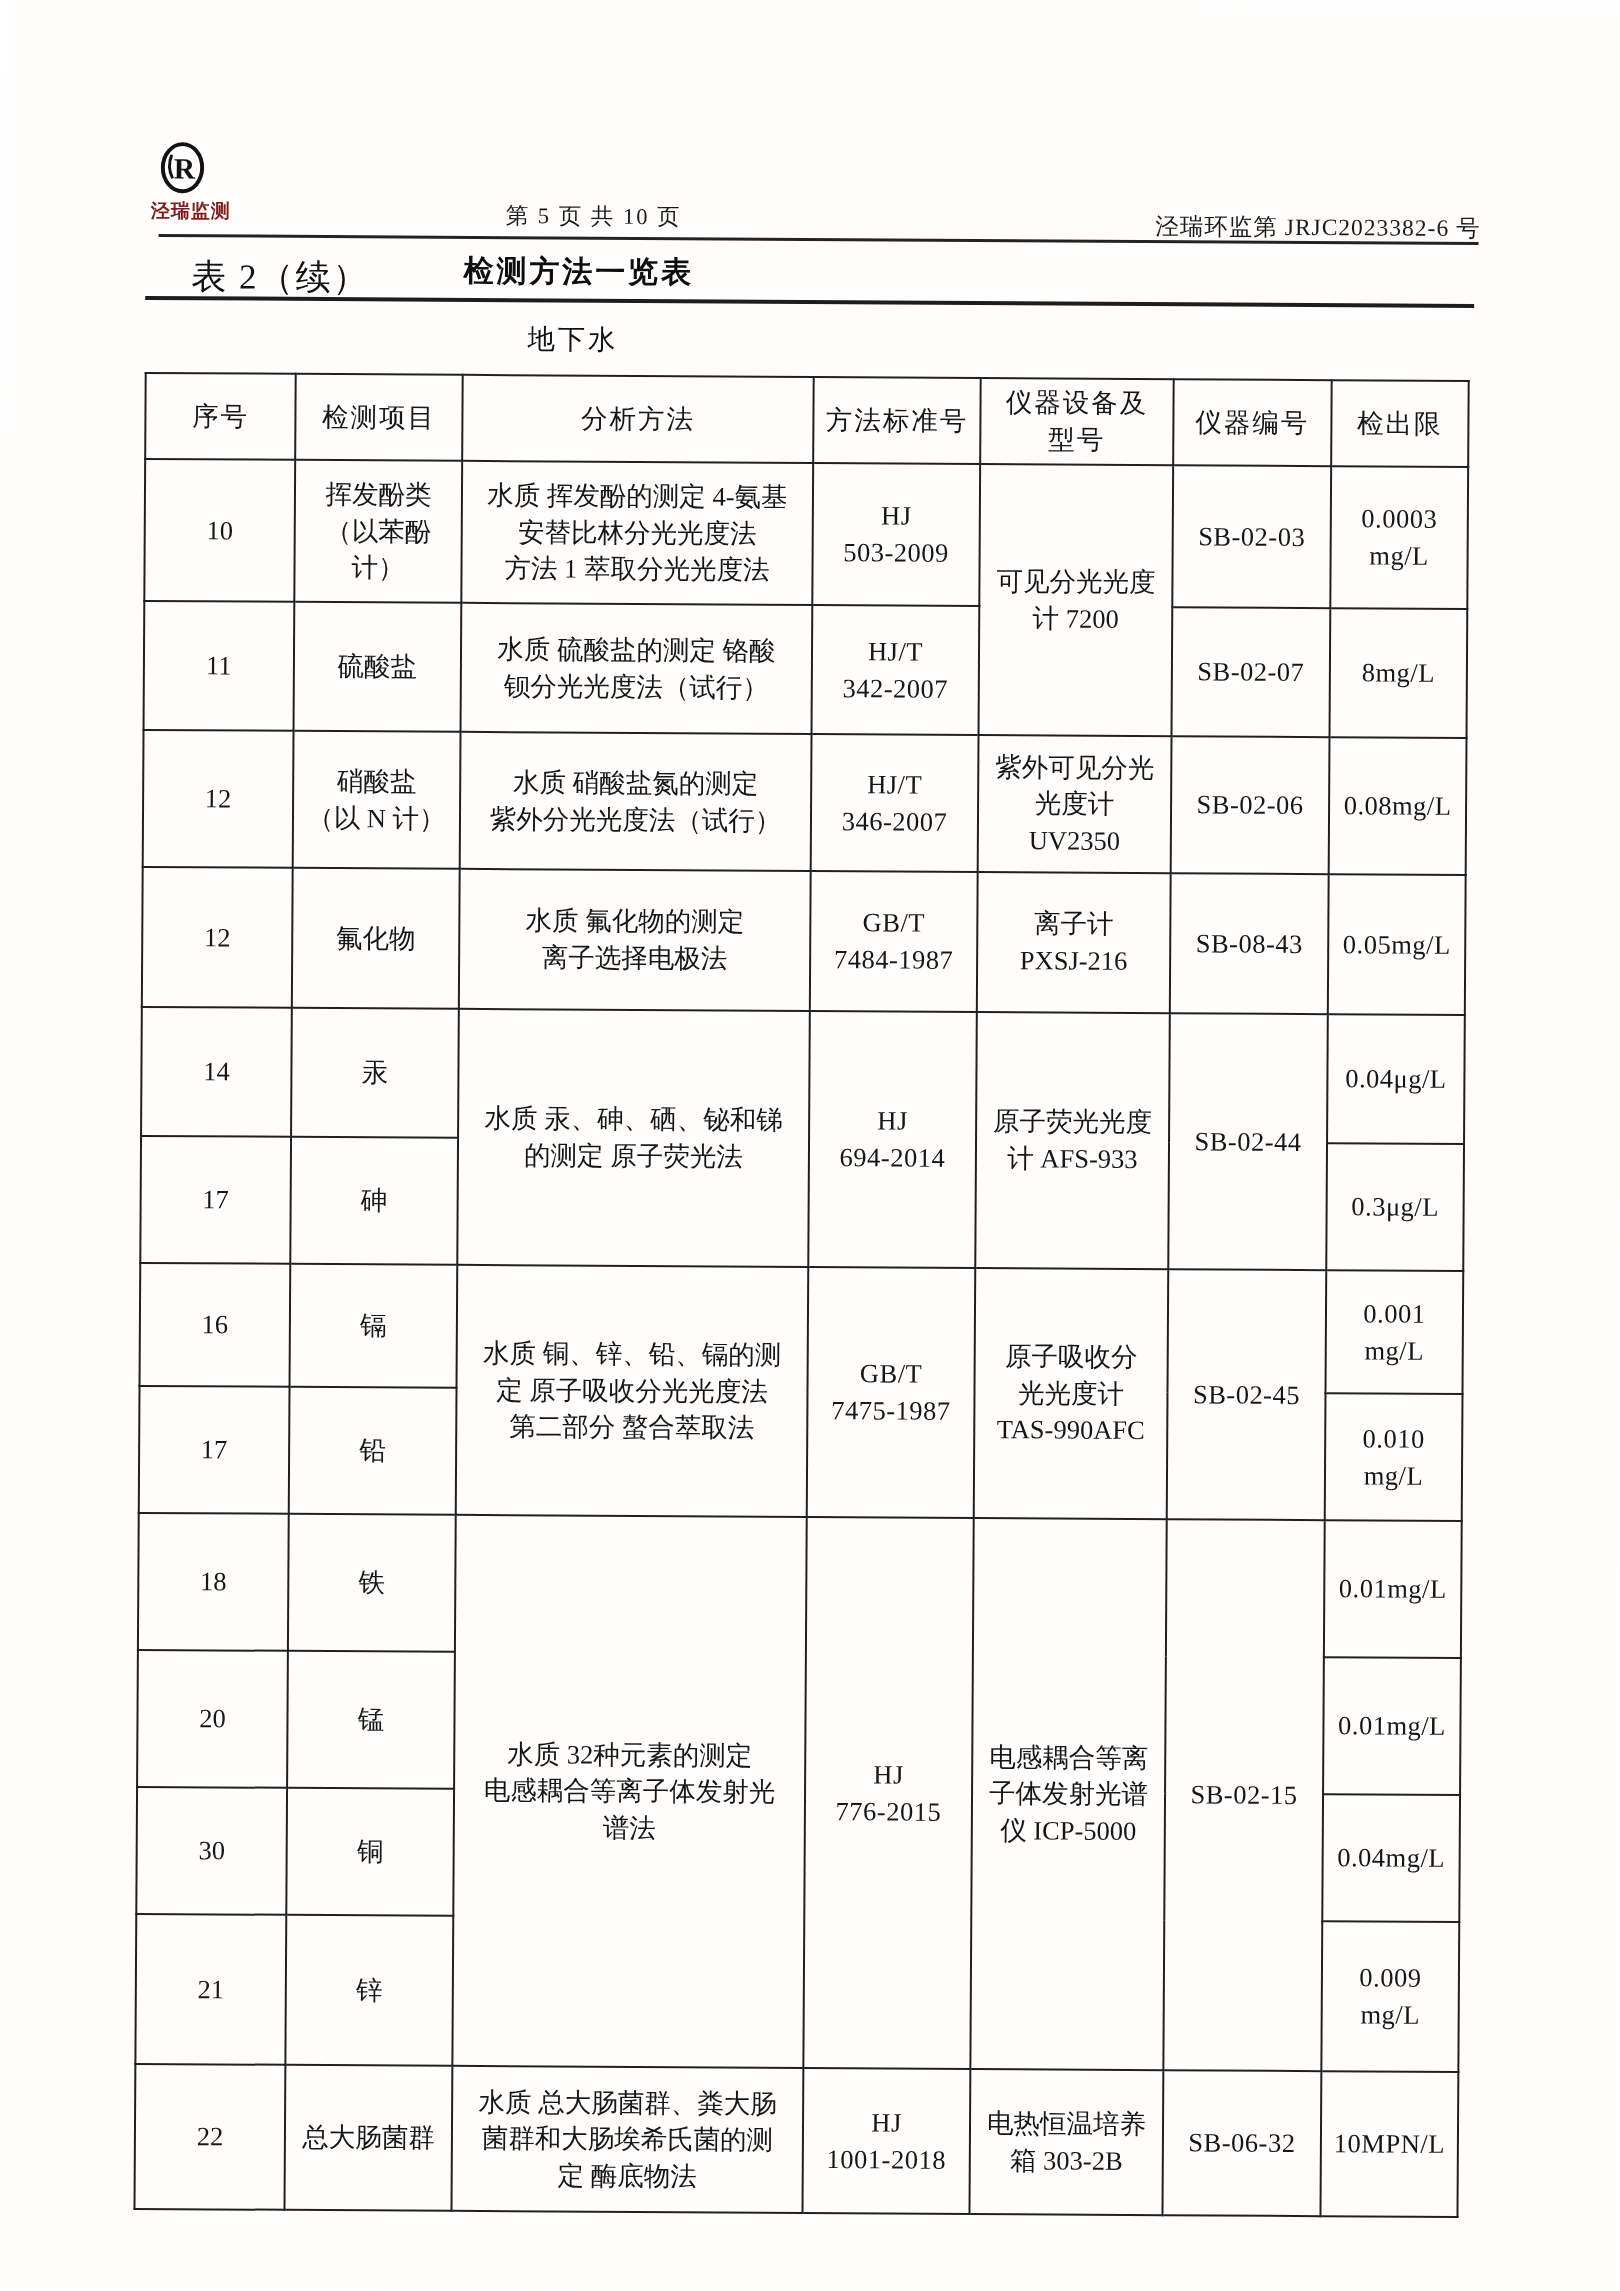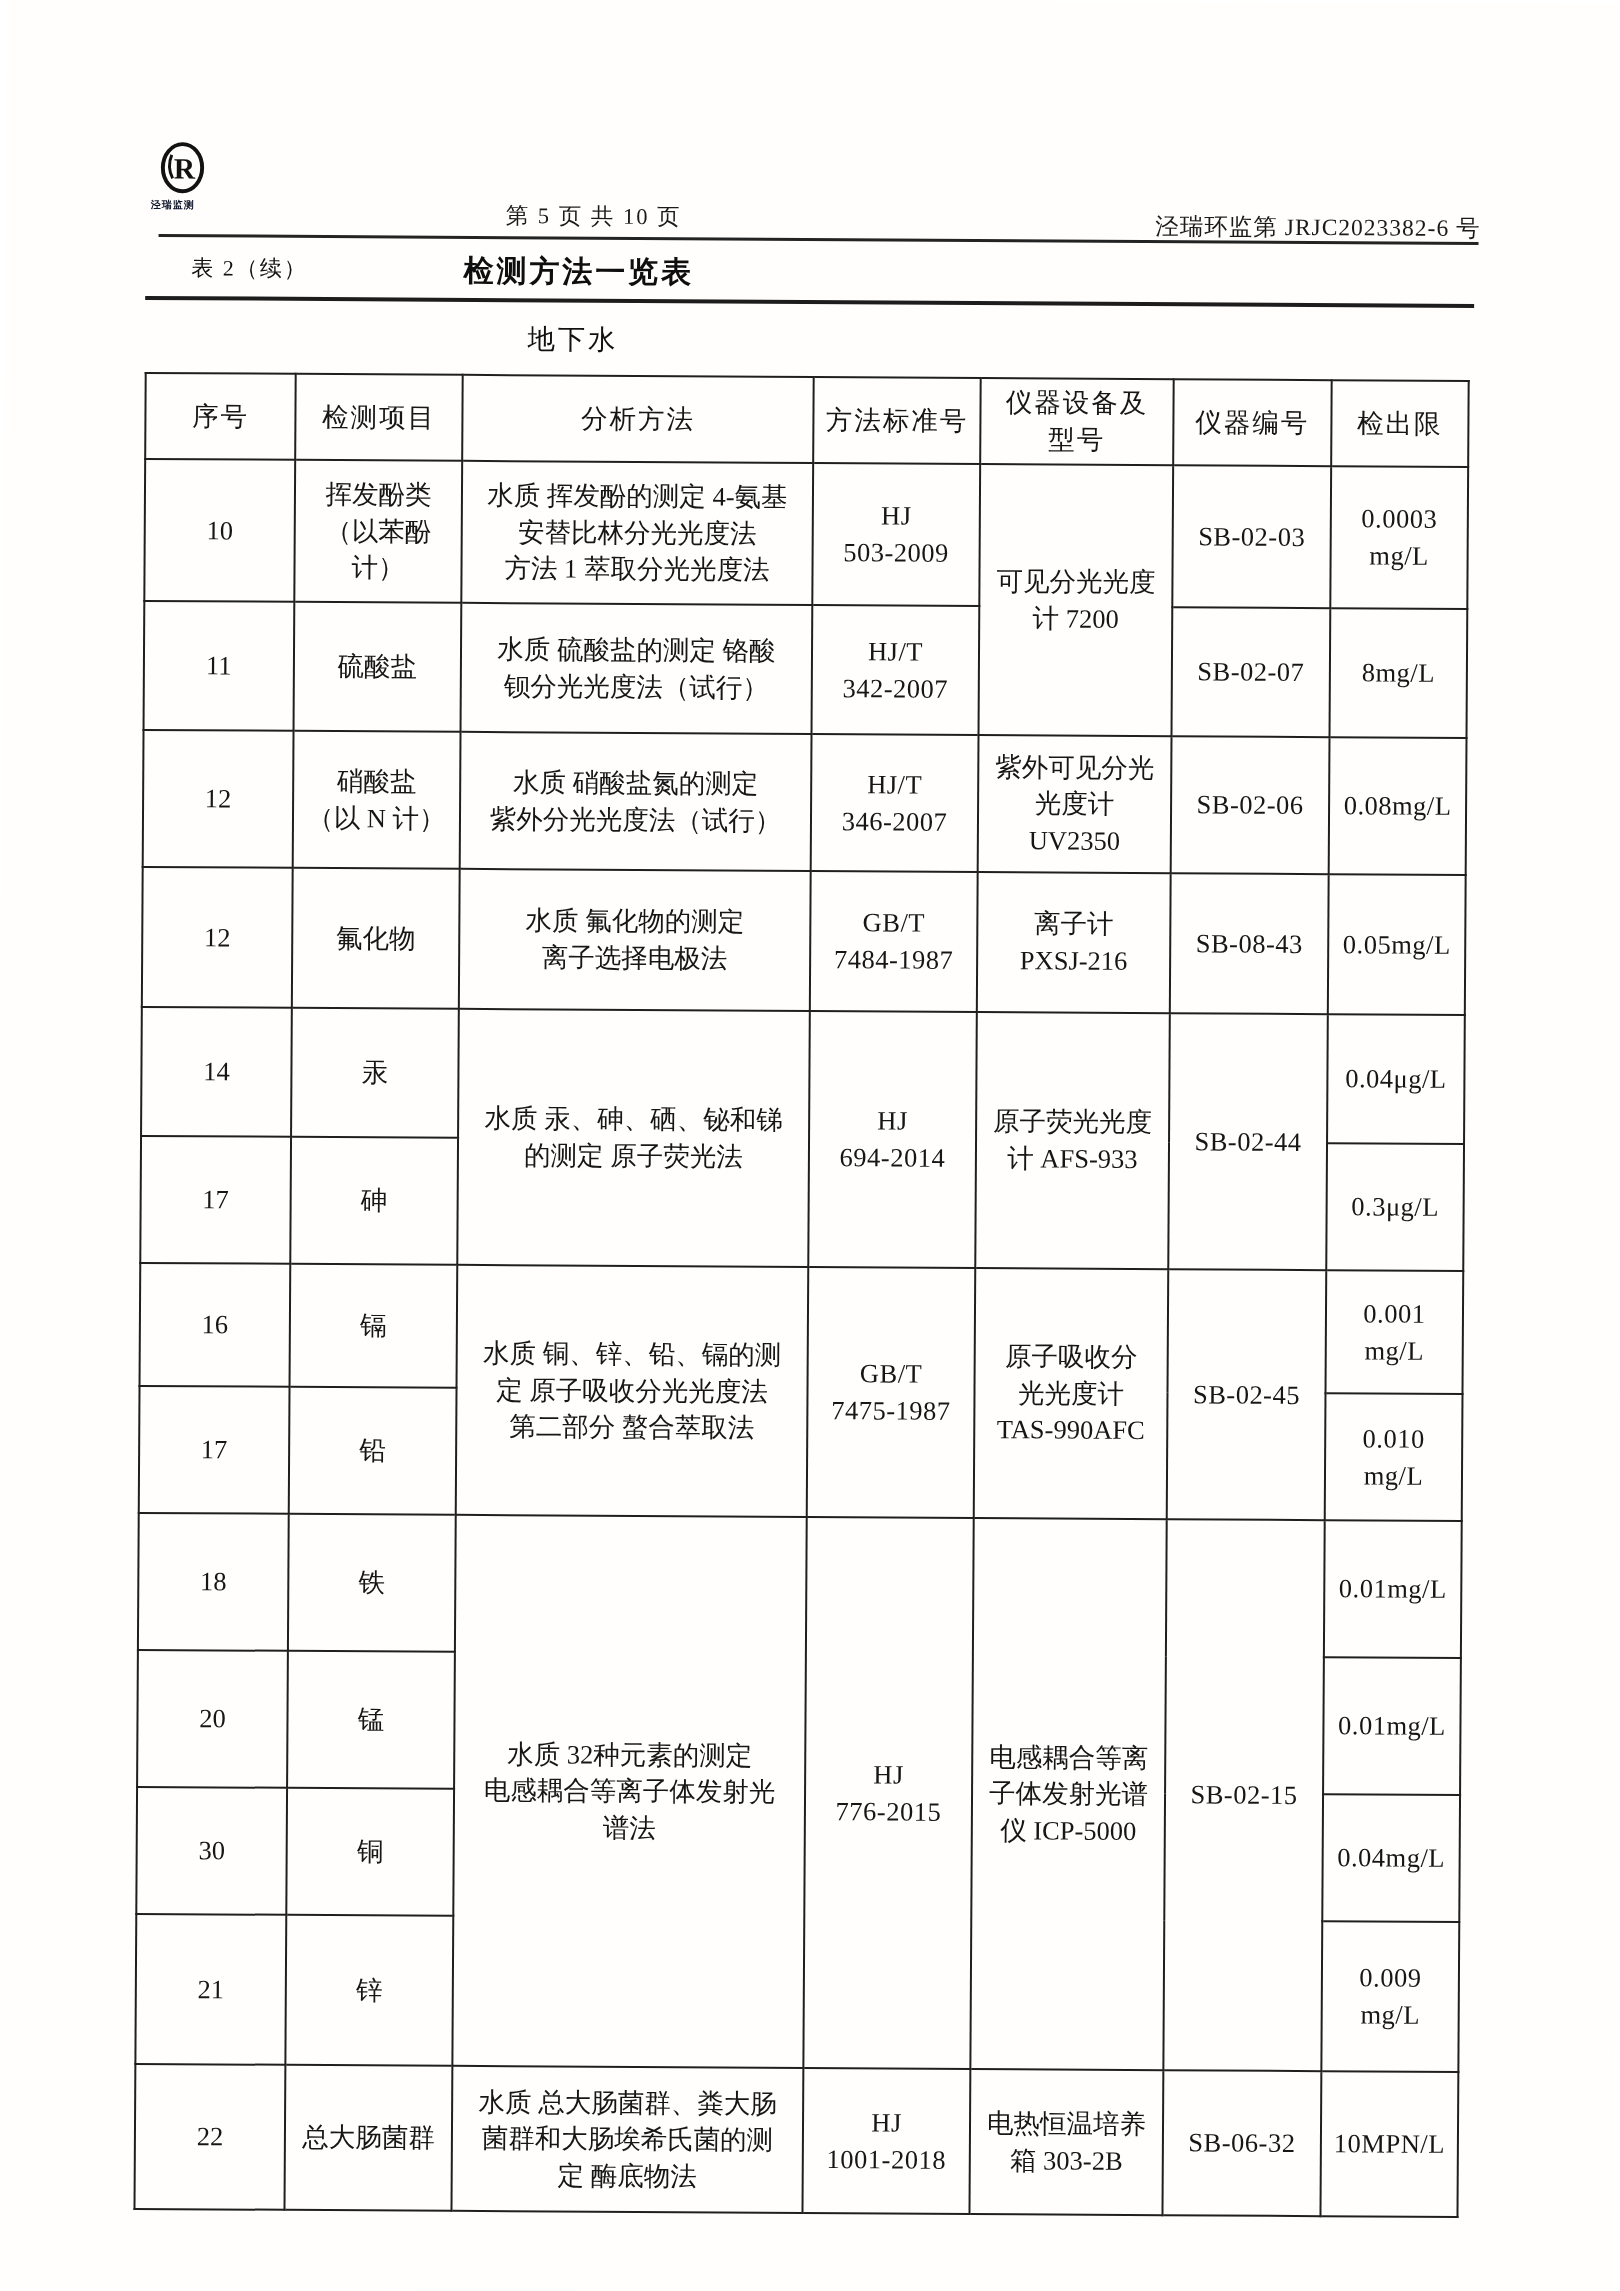--- a/index.html
+++ b/index.html
@@ -9,26 +9,26 @@
     color:#161616;
     overflow:hidden;
   }
   .sheet{
     position:relative;width:1620px;height:2292px;background:#fffefd;
     transform:rotate(0.35deg);transform-origin:50% 50%;
   }
   
   .logo{position:absolute;left:145px;top:145px;width:118px;text-align:left;}
   .logo svg{display:block;margin-left:5.9px;}
-  .logo-name{font-size:10px;font-weight:bold;letter-spacing:1px;color:#0f172a;margin-top:-2px;font-family:"Liberation Sans",sans-serif;}
+  .logo-name{font-size:19px;font-weight:bold;letter-spacing:1px;color:#7f1d1d;margin-top:-2px;font-family:"Liberation Sans",sans-serif;}
   .page-info{position:absolute;left:500px;top:202px;font-size:22.5px;letter-spacing:2px;color:#1a1a1a;}
   .doc-no{position:absolute;right:145px;top:208px;font-size:23.5px;letter-spacing:1px;color:#1a1a1a;}
   .rule-1{position:absolute;left:153px;top:238px;width:1320px;height:2.9px;background:#232323;}
   
-  .table-label{position:absolute;left:186px;top:257px;font-size:22px;letter-spacing:2px;color:#111;}
+  .table-label{position:absolute;left:186px;top:257px;font-size:35px;letter-spacing:2px;color:#111;}
   .page-title{position:absolute;left:412px;top:253px;width:323px;text-align:center;font-size:30px;font-weight:bold;letter-spacing:2.9px;color:#0e0e0e;}
   .rule-2{position:absolute;left:140px;top:300px;width:1329px;height:3.9px;background:#1d1d1d;}
   .subtitle{position:absolute;left:470px;top:323px;width:196px;text-align:center;font-size:27.4px;letter-spacing:2.9px;color:#111;}
   
   table.methods{
     position:absolute;left:140px;top:376px;width:1322px;
     border-collapse:collapse;table-layout:fixed;
   }
   table.methods th,table.methods td{
     border:2px solid #1f1f1f;

